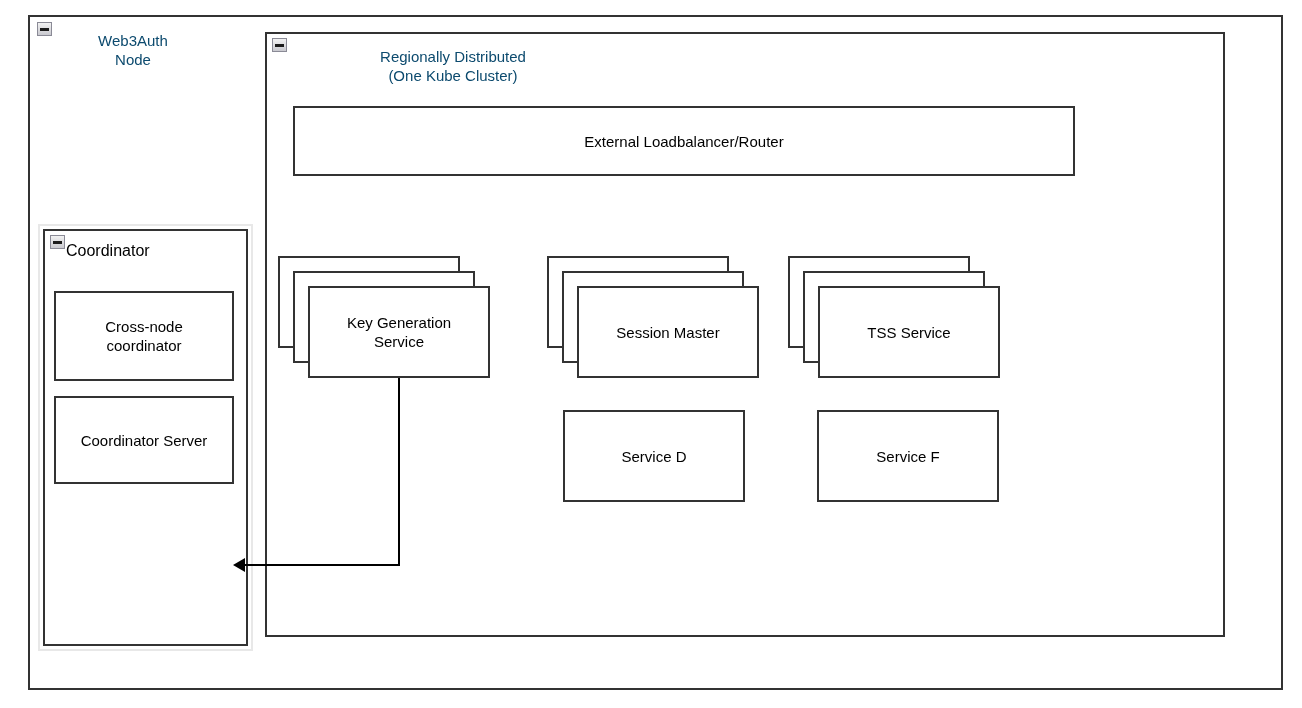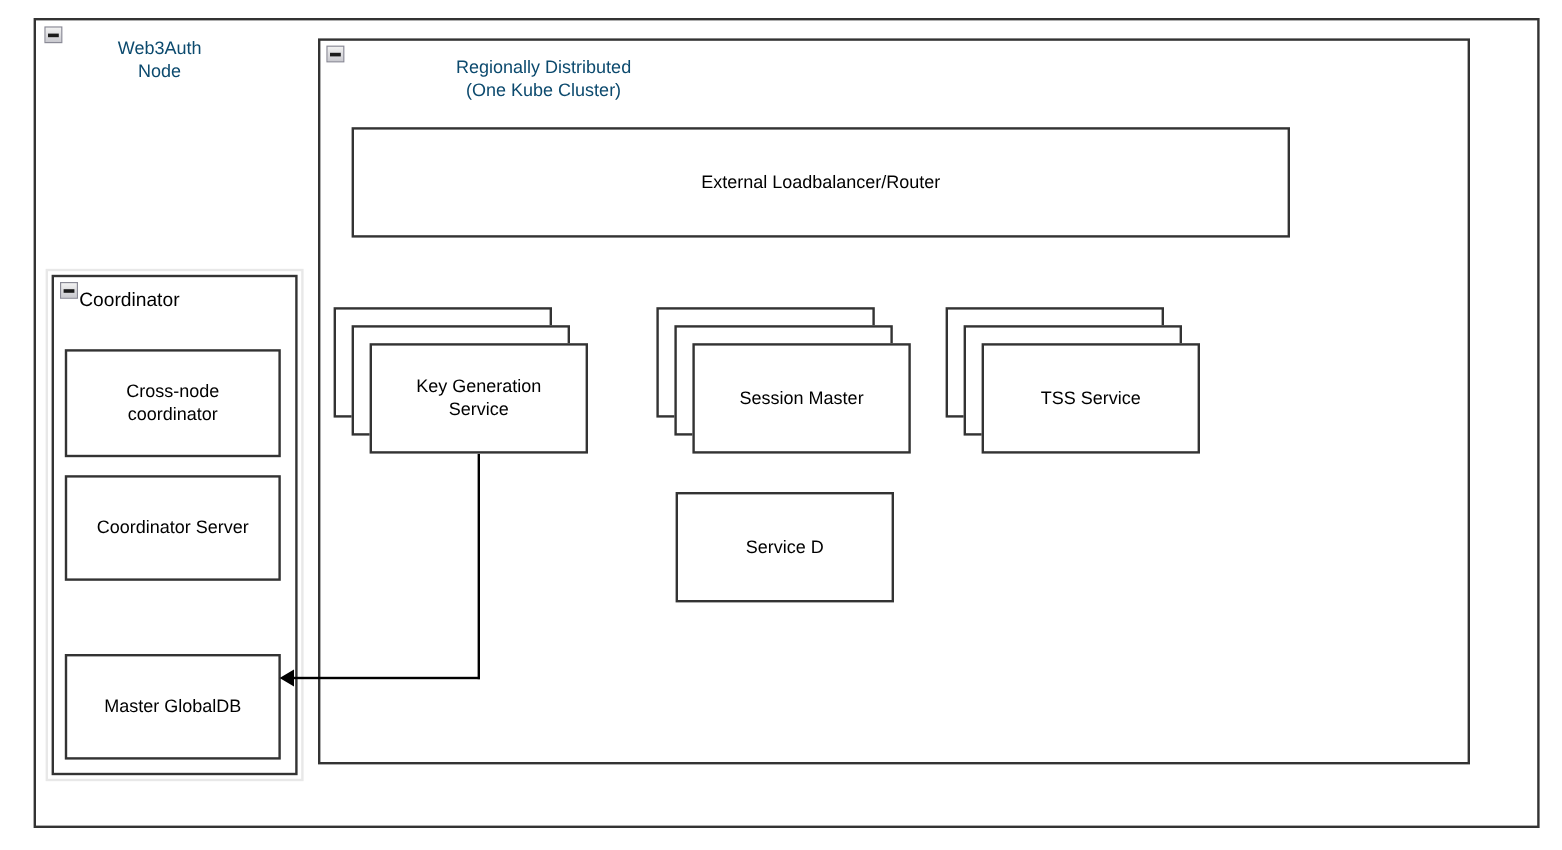--- a/index.html
+++ b/index.html
@@ -136,21 +136,21 @@
   <div class="container-box" style="left:265px; top:32px; width:960px; height:605px;">
   </div>
 
   <div class="collapse-icon" style="left:272px; top:38px;">
     <span class="bar"></span>
   </div>
 
   <div class="hdr-label" style="left:288px; top:47px; width:330px;">Regionally Distributed
 (One Kube Cluster)</div>
 
-  <div class="box" style="left:293px; top:106px; width:782px; height:92px;">
+  <div class="box" style="left:293px; top:106px; width:782px; height:70px;">
     <div class="box-label">External Loadbalancer/Router</div>
   </div>
 
   <div class="stack" style="left:278px; top:256px; width:212px; height:140px;">
     <div class="layer l1"></div>
     <div class="layer l2"></div>
     <div class="layer l3">
       <div class="box-label">Key Generation
 Service</div>
     </div>
@@ -169,40 +169,40 @@
     <div class="layer l2"></div>
     <div class="layer l3">
       <div class="box-label">TSS Service</div>
     </div>
   </div>
 
   <div class="box" style="left:563px; top:410px; width:182px; height:92px;">
     <div class="box-label">Service D</div>
   </div>
 
+  <div class="box" style="left:817px; top:410px; width:182px; height:92px;">
+    <div class="box-label">Service F</div>
+  </div>
 
   <div class="container-box shadowed" style="left:43px; top:229px; width:205px; height:417px;">
   </div>
 
   <div class="collapse-icon" style="left:50px; top:235px;">
     <span class="bar"></span>
   </div>
 
   <div class="hdr-label-left" style="left:66px; top:241px; width:160px;">Coordinator</div>
 
   <div class="box" style="left:54px; top:291px; width:180px; height:90px;">
     <div class="box-label">Cross-node
 coordinator</div>
   </div>
 
   <div class="box" style="left:54px; top:396px; width:180px; height:88px;padding-left:28px;">
     <div class="box-label">Coordinator Server</div>
   </div>
 
-  <div class="box" style="left:54px; top:545px; width:180px; height:88px;">
-    <div class="box-label">Master GlobalDB</div>
-  </div>
 
   <div class="conn conn-v" style="left:398px; top:378px; height:188px;"></div>
   <div class="conn conn-h" style="left:243px; top:564px; width:157px;"></div>
   <div class="arrow-head" style="left:233px; top:558px;"></div>
 
 </div>
 
 </body></html>

